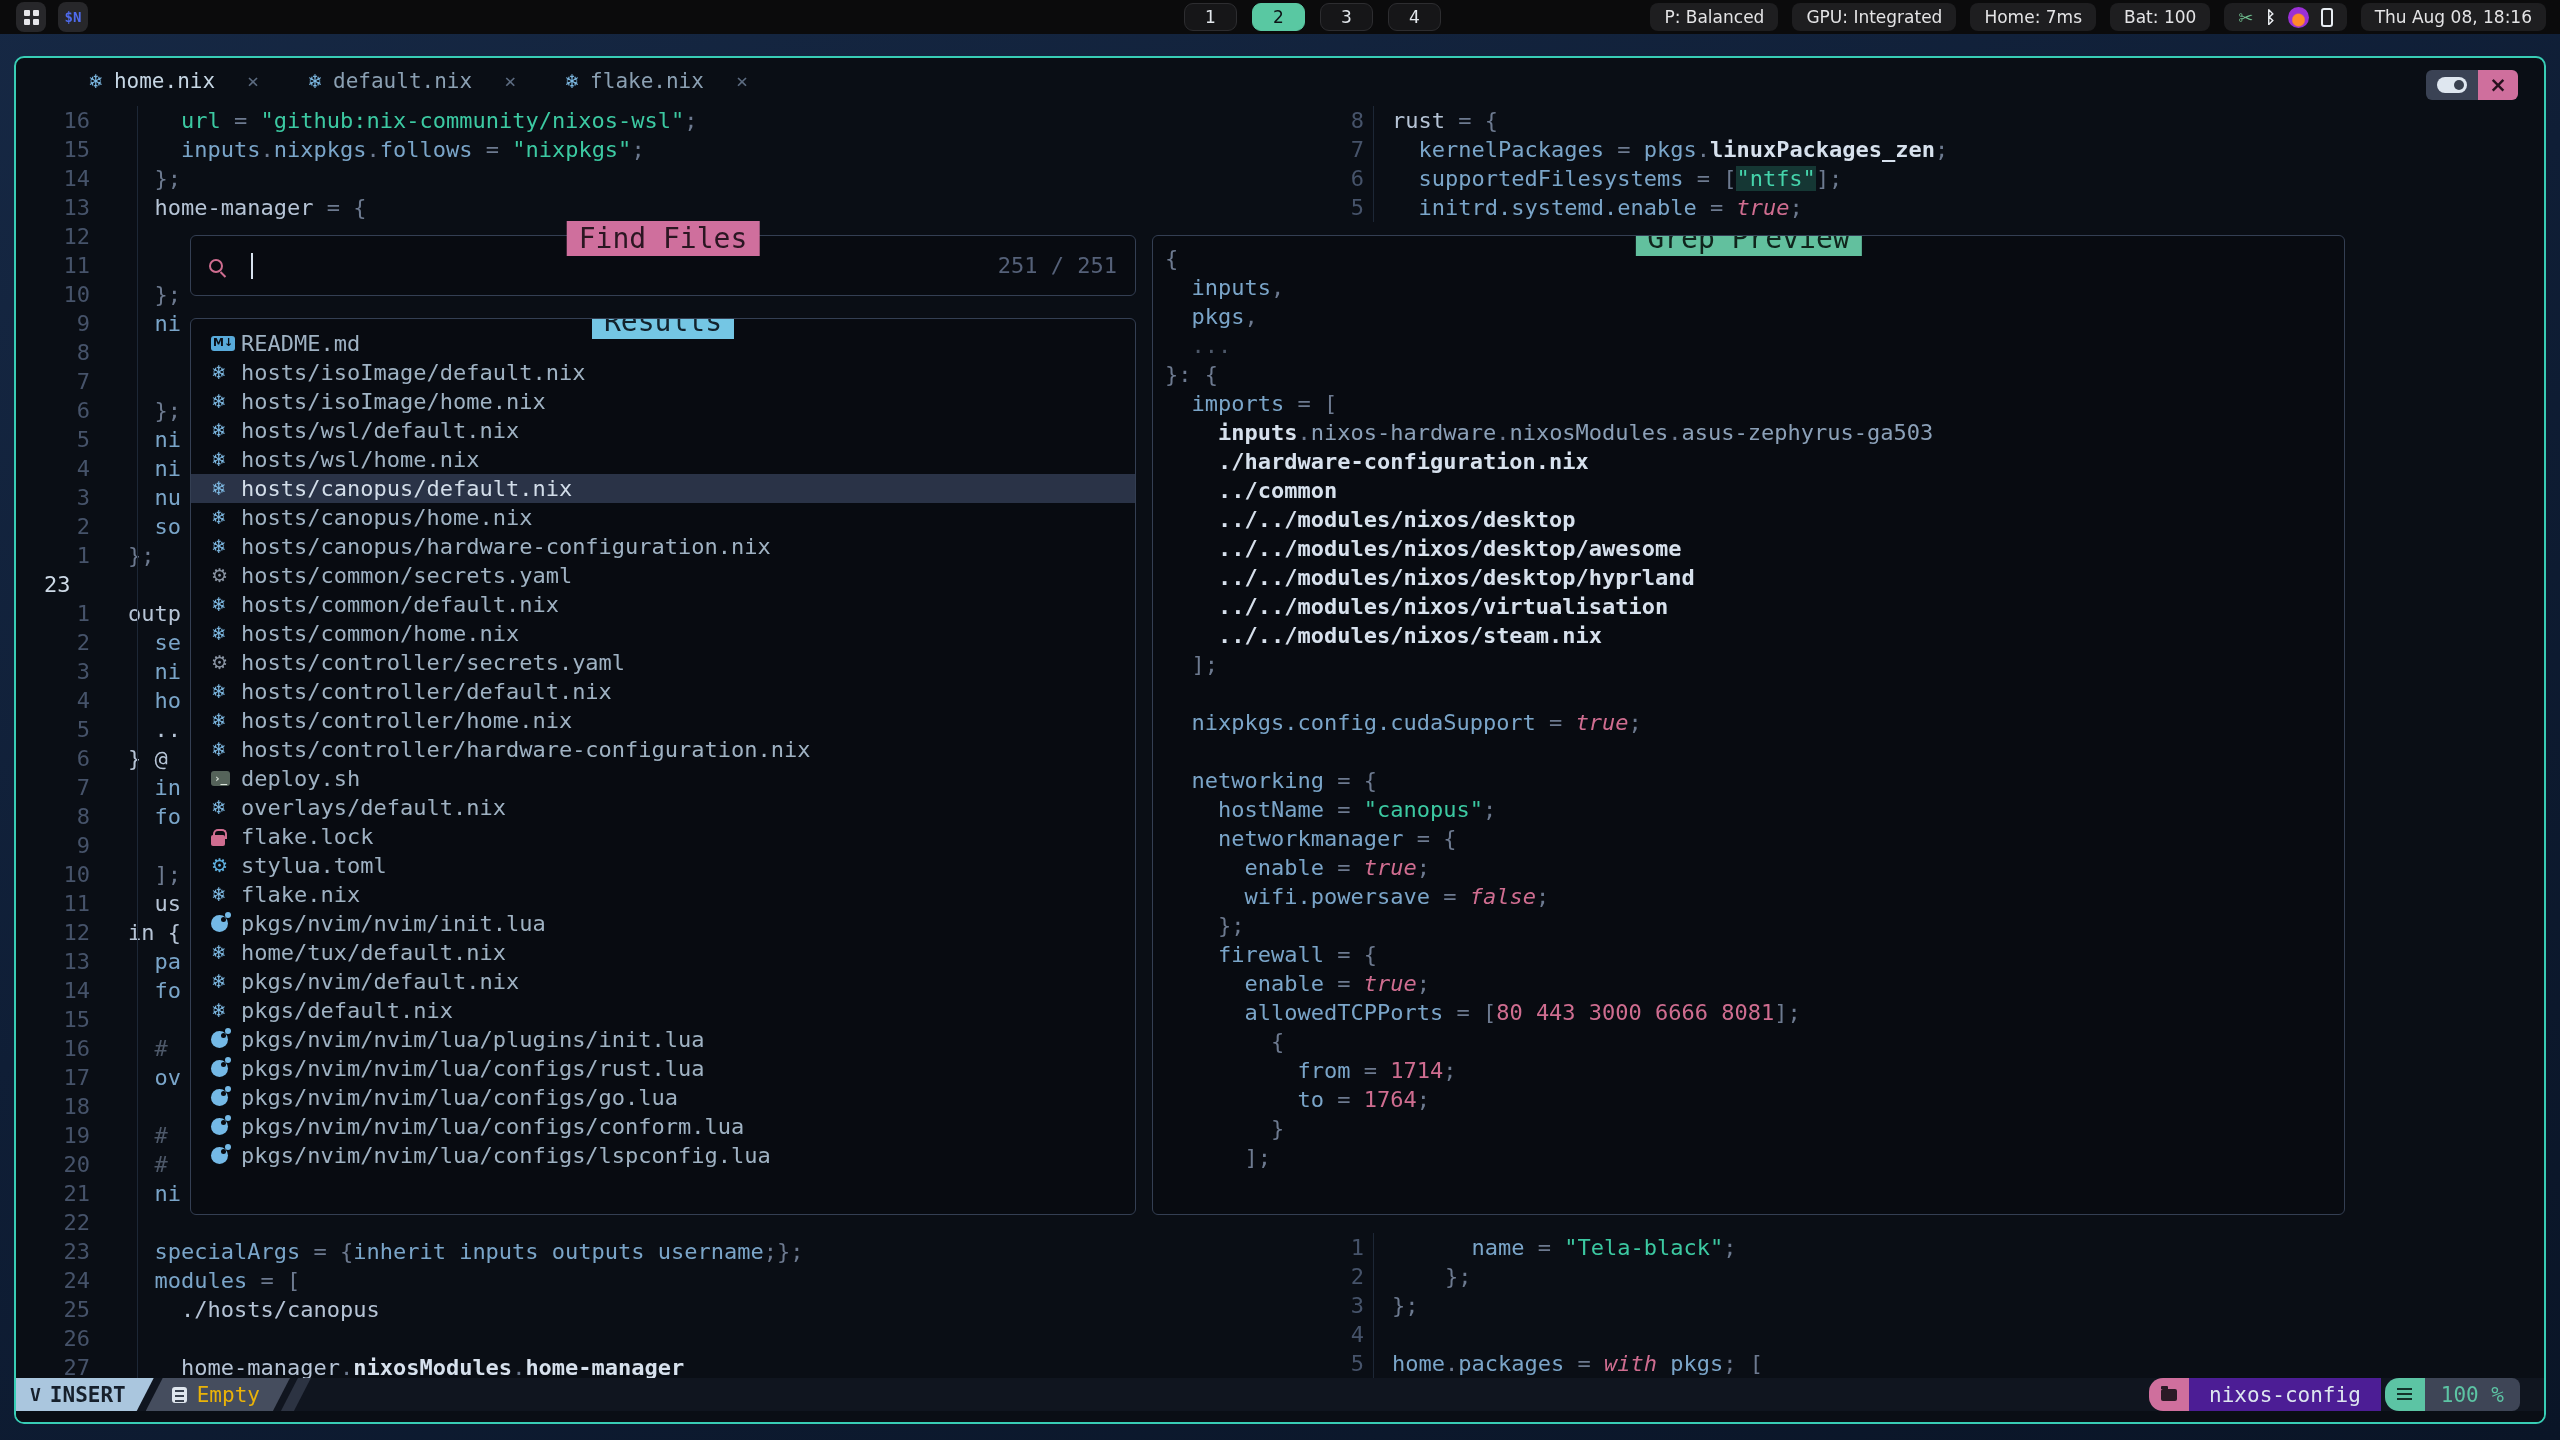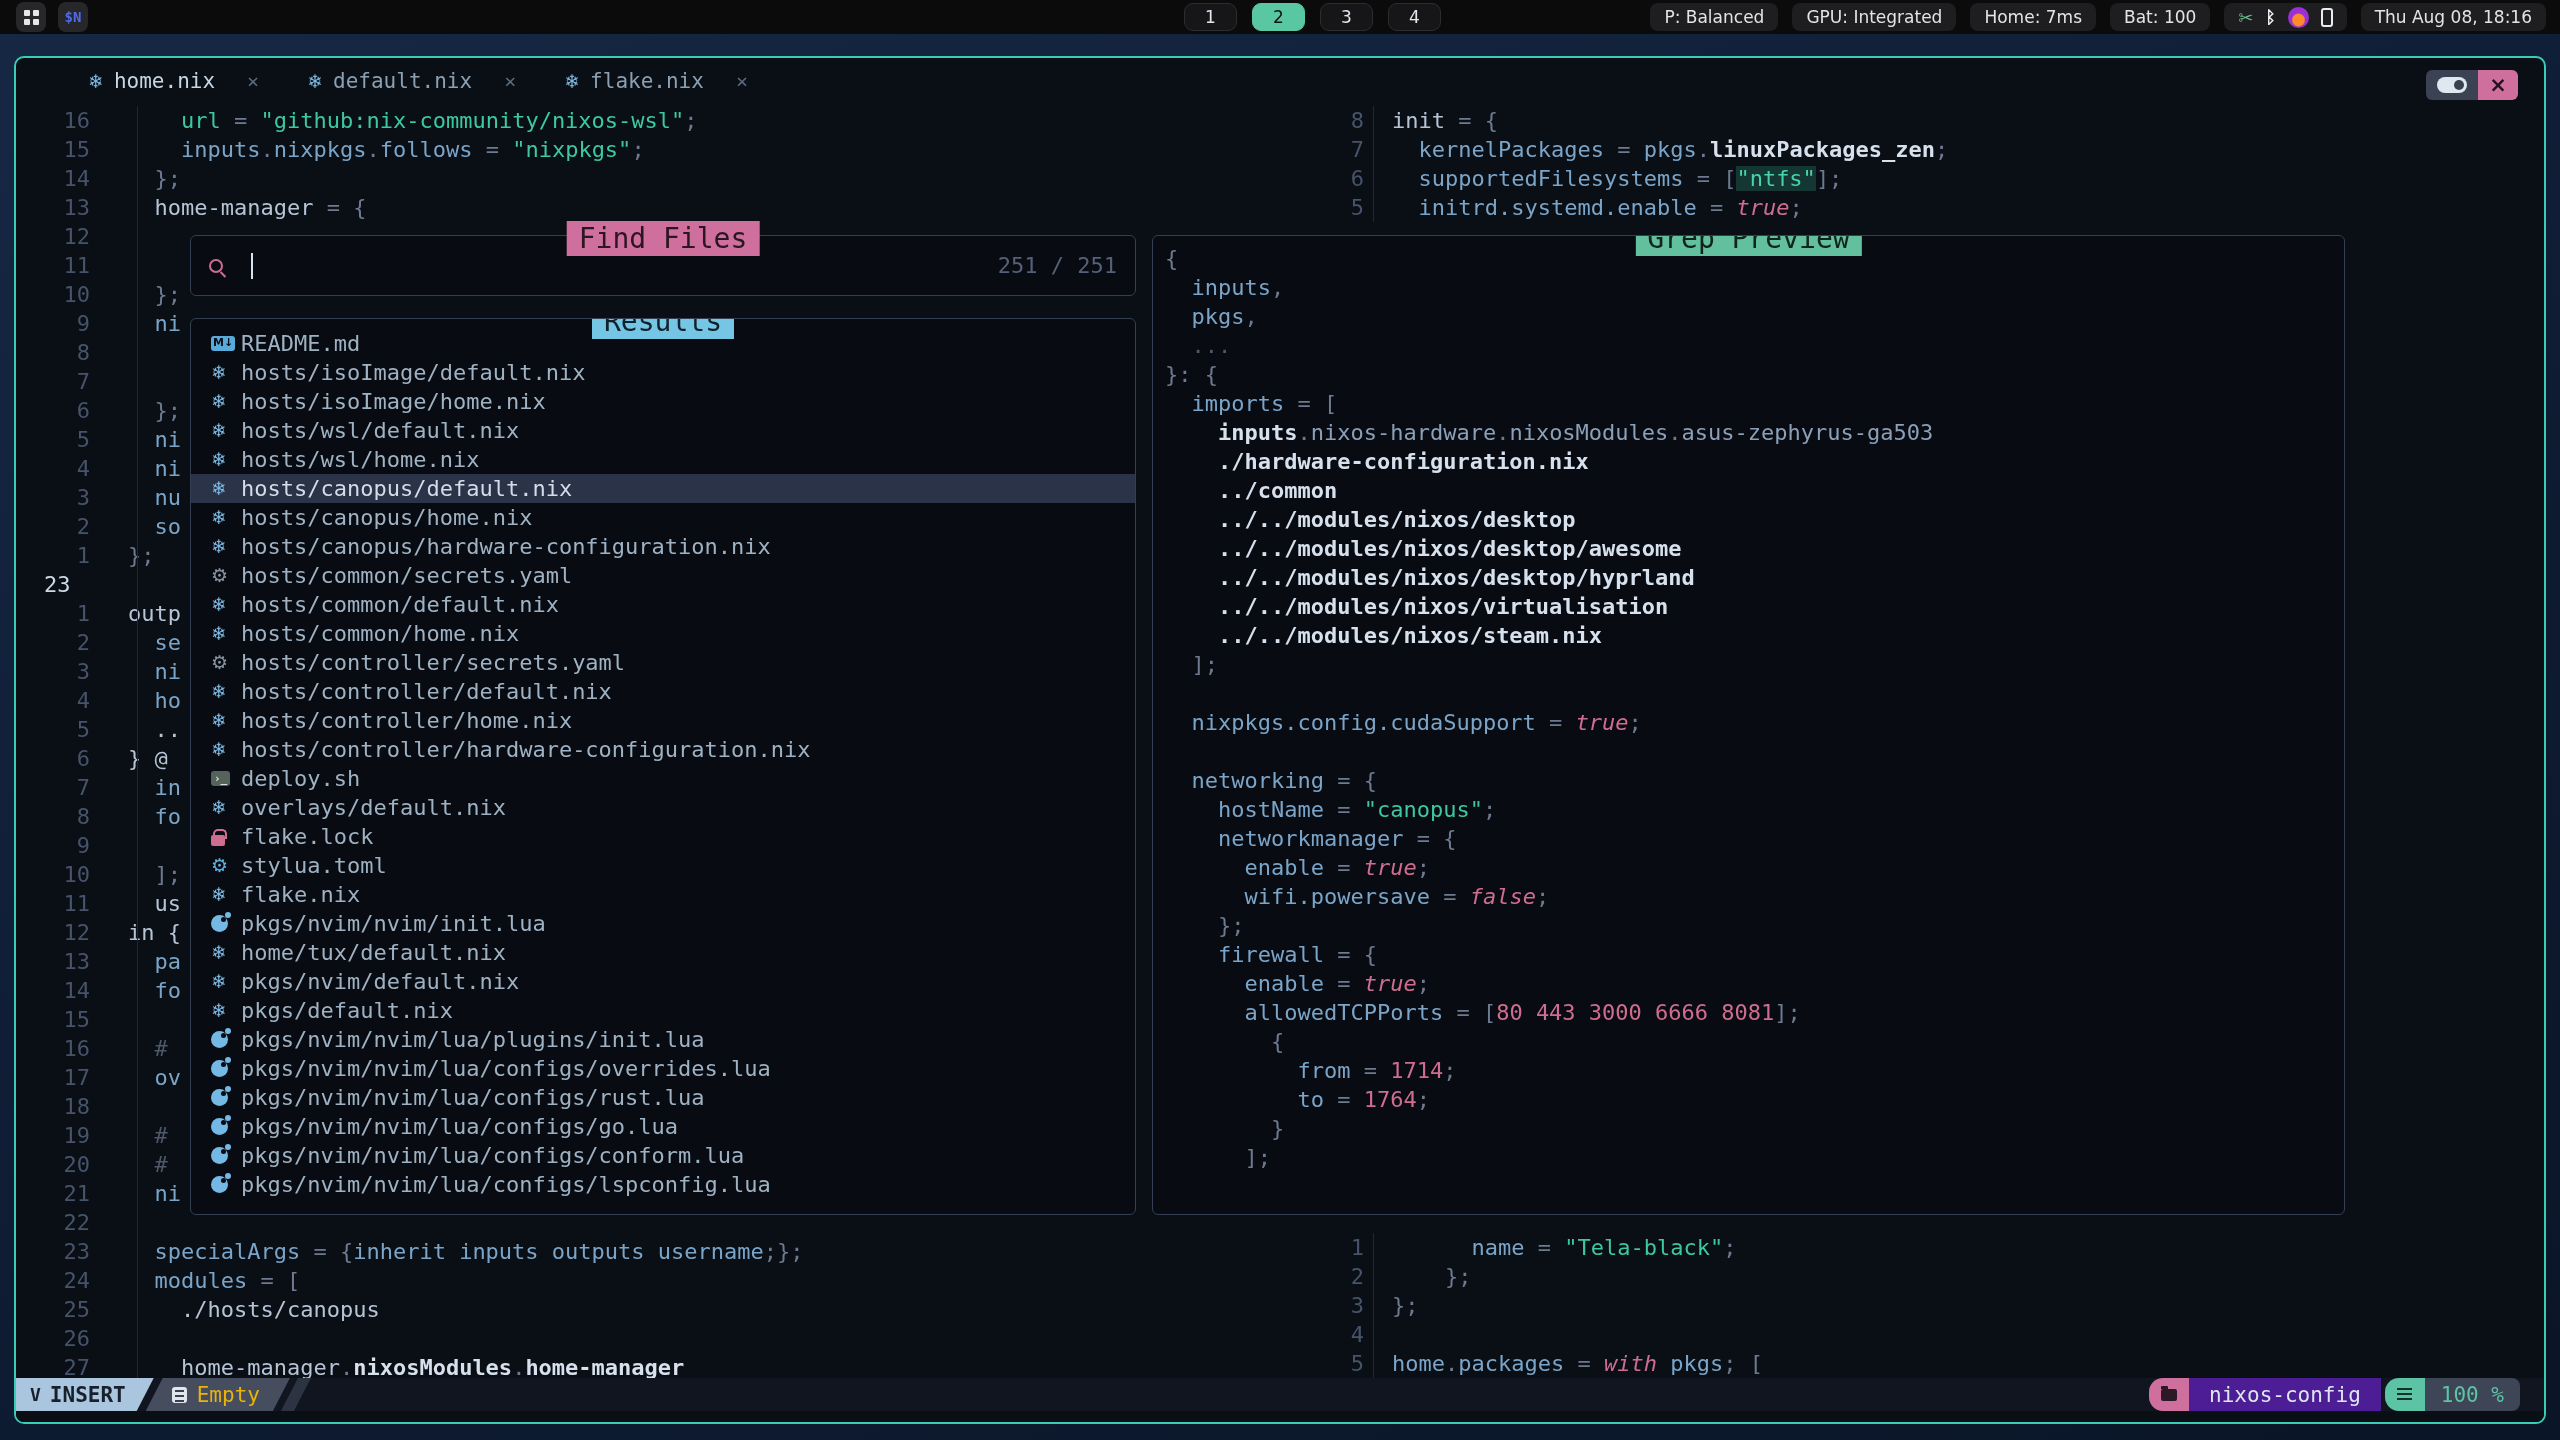--- a/index.html
+++ b/index.html
@@ -254,21 +254,21 @@
           <div class="cl"><span class="ln">21</span><span class="ct"><span class="t-b">  ni</span></span></div>
           <div class="cl"><span class="ln">22</span><span class="ct"></span></div>
           <div class="cl"><span class="ln">23</span><span class="ct"><span class="t-b">  specialArgs</span><span class="t-g"> = {</span><span class="t-b">inherit inputs outputs username</span><span class="t-g">;};</span></span></div>
           <div class="cl"><span class="ln">24</span><span class="ct"><span class="t-b">  modules</span><span class="t-g"> = [</span></span></div>
           <div class="cl"><span class="ln">25</span><span class="ct"><span class="t-w">    ./hosts/canopus</span></span></div>
           <div class="cl"><span class="ln">26</span><span class="ct"></span></div>
           <div class="cl"><span class="ln">27</span><span class="ct"><span class="t-w">    home-manager</span><span class="t-g">.</span><span class="t-W">nixosModules</span><span class="t-g">.</span><span class="t-W">home-manager</span></span></div>
         </div>
       <div class="pane pane-rt" id="pane-rt">
           <div class="vr"></div>
-          <div class="cl"><span class="ln">8</span><span class="ct"><span class="t-w">init</span><span class="t-g"> = {</span></span></div>
+          <div class="cl"><span class="ln">8</span><span class="ct"><span class="t-w">rust</span><span class="t-g"> = {</span></span></div>
           <div class="cl"><span class="ln">7</span><span class="ct"><span class="t-b">  kernelPackages</span><span class="t-g"> = </span><span class="t-b">pkgs</span><span class="t-g">.</span><span class="t-W">linuxPackages_zen</span><span class="t-g">;</span></span></div>
           <div class="cl"><span class="ln">6</span><span class="ct"><span class="t-b">  supportedFilesystems</span><span class="t-g"> = [</span><span class="t-hl">"ntfs"</span><span class="t-g">];</span></span></div>
           <div class="cl"><span class="ln">5</span><span class="ct"><span class="t-b">  initrd.systemd.enable</span><span class="t-g"> = </span><span class="t-ki">true</span><span class="t-g">;</span></span></div>
         </div>
       <div class="pane pane-rb" id="pane-rb">
           <div class="vr"></div>
           <div class="cl"><span class="ln">1</span><span class="ct"><span class="t-b">      name</span><span class="t-g"> = </span><span class="t-s">"Tela-black"</span><span class="t-g">;</span></span></div>
           <div class="cl"><span class="ln">2</span><span class="ct"><span class="t-g">    };</span></span></div>
           <div class="cl"><span class="ln">3</span><span class="ct"><span class="t-g">};</span></span></div>
           <div class="cl"><span class="ln">4</span><span class="ct"></span></div>
@@ -304,21 +304,20 @@
           <div class="row"><span class="ric"><span class="box-sh">›_</span></span><span>deploy.sh</span></div>
           <div class="row"><span class="ric"><span class="gl gl-nix">❄</span></span><span>overlays/default.nix</span></div>
           <div class="row"><span class="ric"><span class="css-lock"></span></span><span>flake.lock</span></div>
           <div class="row"><span class="ric"><span class="gl gl-toml">⚙</span></span><span>stylua.toml</span></div>
           <div class="row"><span class="ric"><span class="gl gl-nix">❄</span></span><span>flake.nix</span></div>
           <div class="row"><span class="ric"><span class="css-lua"></span></span><span>pkgs/nvim/nvim/init.lua</span></div>
           <div class="row"><span class="ric"><span class="gl gl-nix">❄</span></span><span>home/tux/default.nix</span></div>
           <div class="row"><span class="ric"><span class="gl gl-nix">❄</span></span><span>pkgs/nvim/default.nix</span></div>
           <div class="row"><span class="ric"><span class="gl gl-nix">❄</span></span><span>pkgs/default.nix</span></div>
           <div class="row"><span class="ric"><span class="css-lua"></span></span><span>pkgs/nvim/nvim/lua/plugins/init.lua</span></div>
-          <div class="row"><span class="ric"><span class="css-lua"></span></span><span>pkgs/nvim/nvim/lua/configs/overrides.lua</span></div>
           <div class="row"><span class="ric"><span class="css-lua"></span></span><span>pkgs/nvim/nvim/lua/configs/rust.lua</span></div>
           <div class="row"><span class="ric"><span class="css-lua"></span></span><span>pkgs/nvim/nvim/lua/configs/go.lua</span></div>
           <div class="row"><span class="ric"><span class="css-lua"></span></span><span>pkgs/nvim/nvim/lua/configs/conform.lua</span></div>
           <div class="row"><span class="ric"><span class="css-lua"></span></span><span>pkgs/nvim/nvim/lua/configs/lspconfig.lua</span></div>
         </div>
 
       <div class="ovl preview-box" id="preview-box">
         <span class="badge badge-teal">Grep Preview</span>
       <div class="pl"><span class="ct"><span class="t-g">{</span></span></div>
           <div class="pl"><span class="ct"><span class="t-b">  inputs</span><span class="t-g">,</span></span></div>

